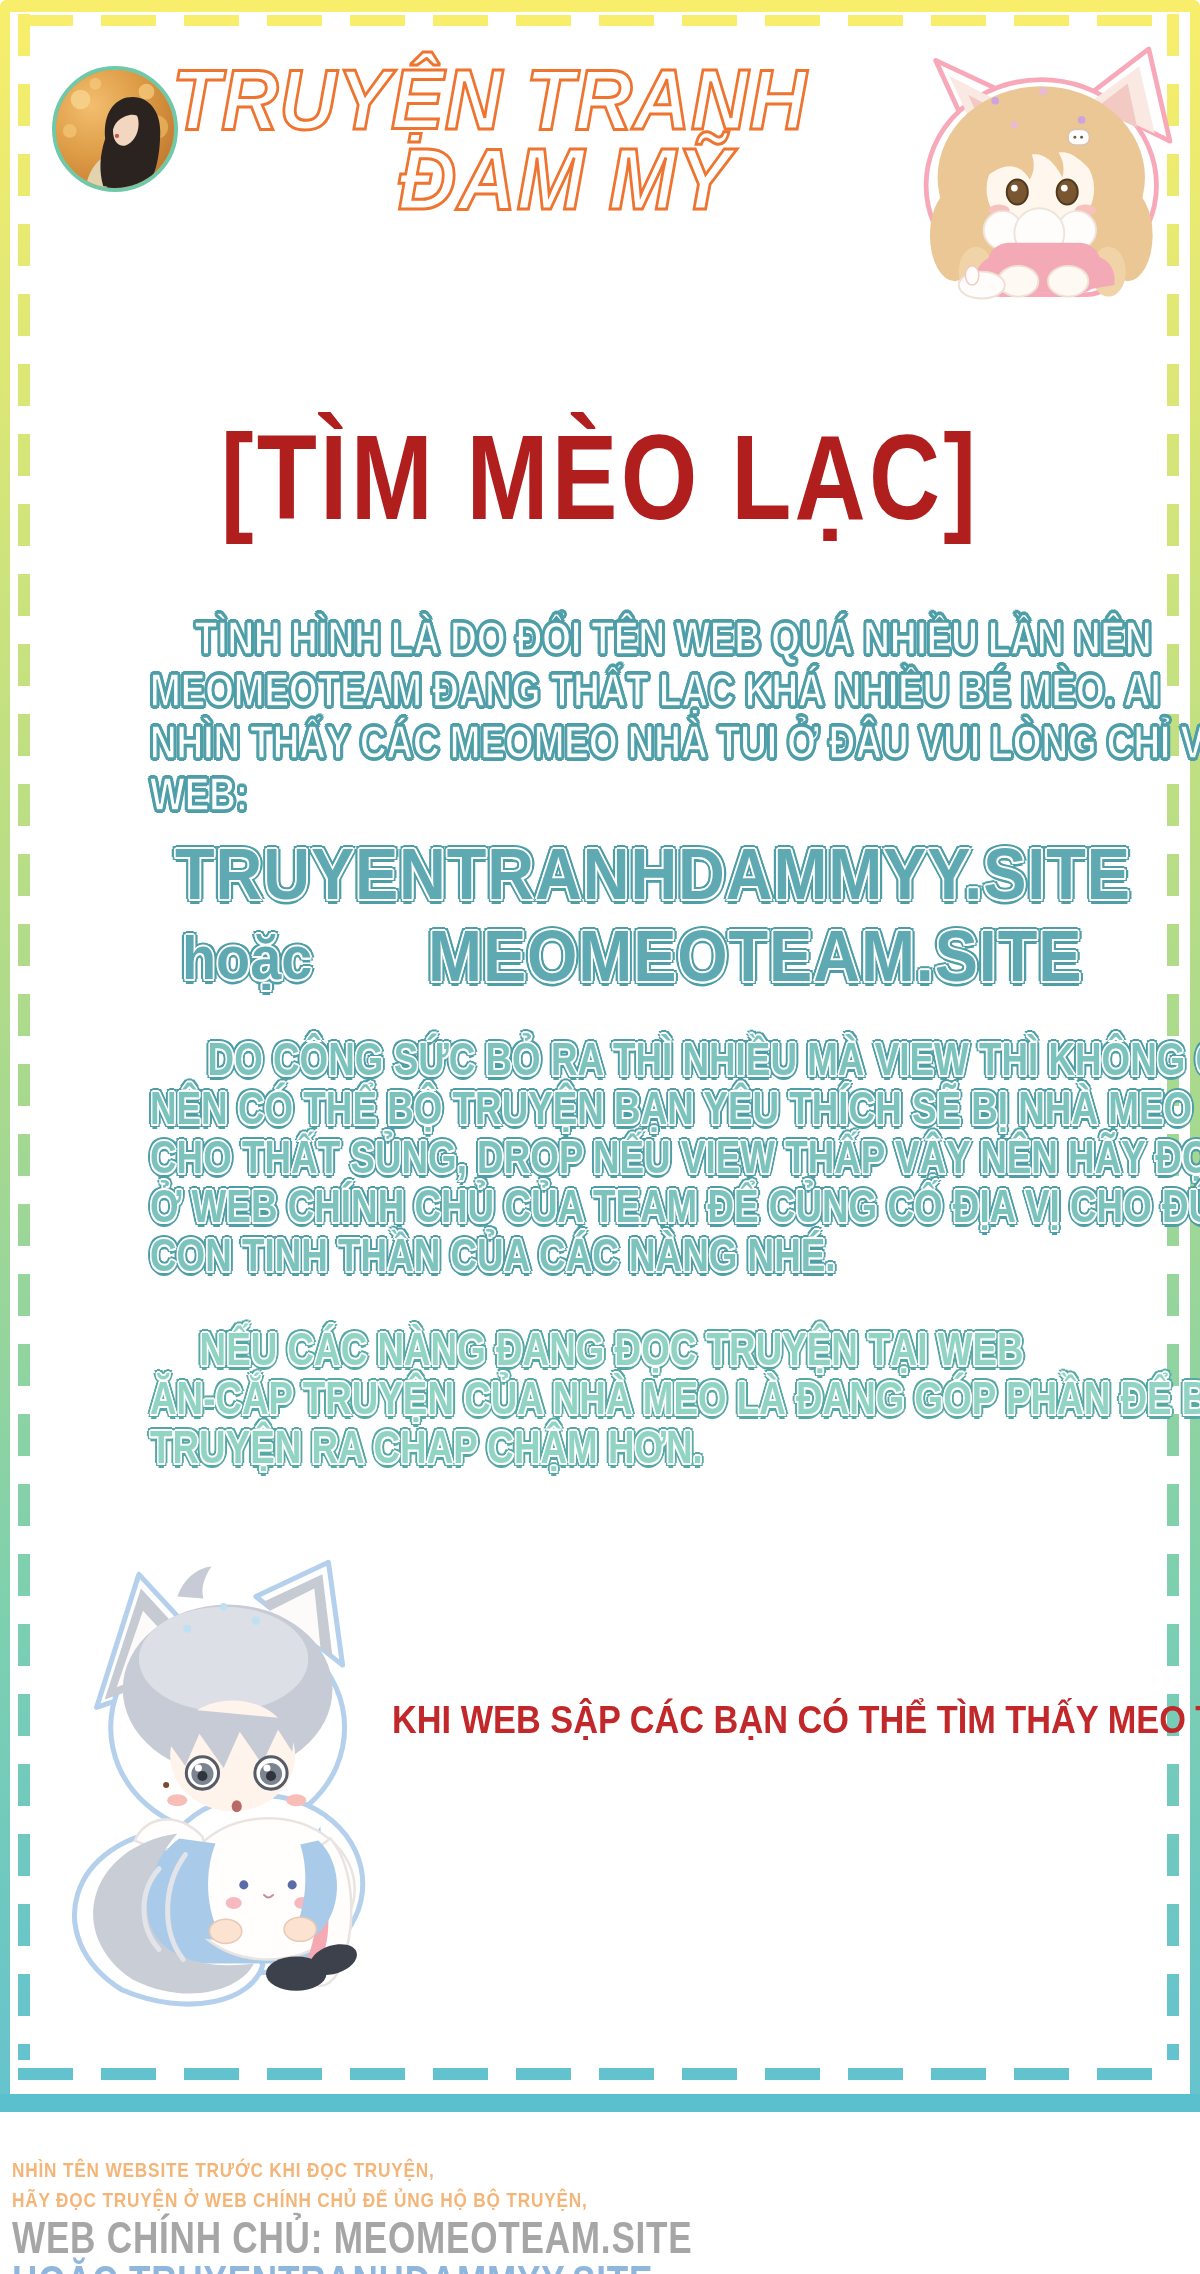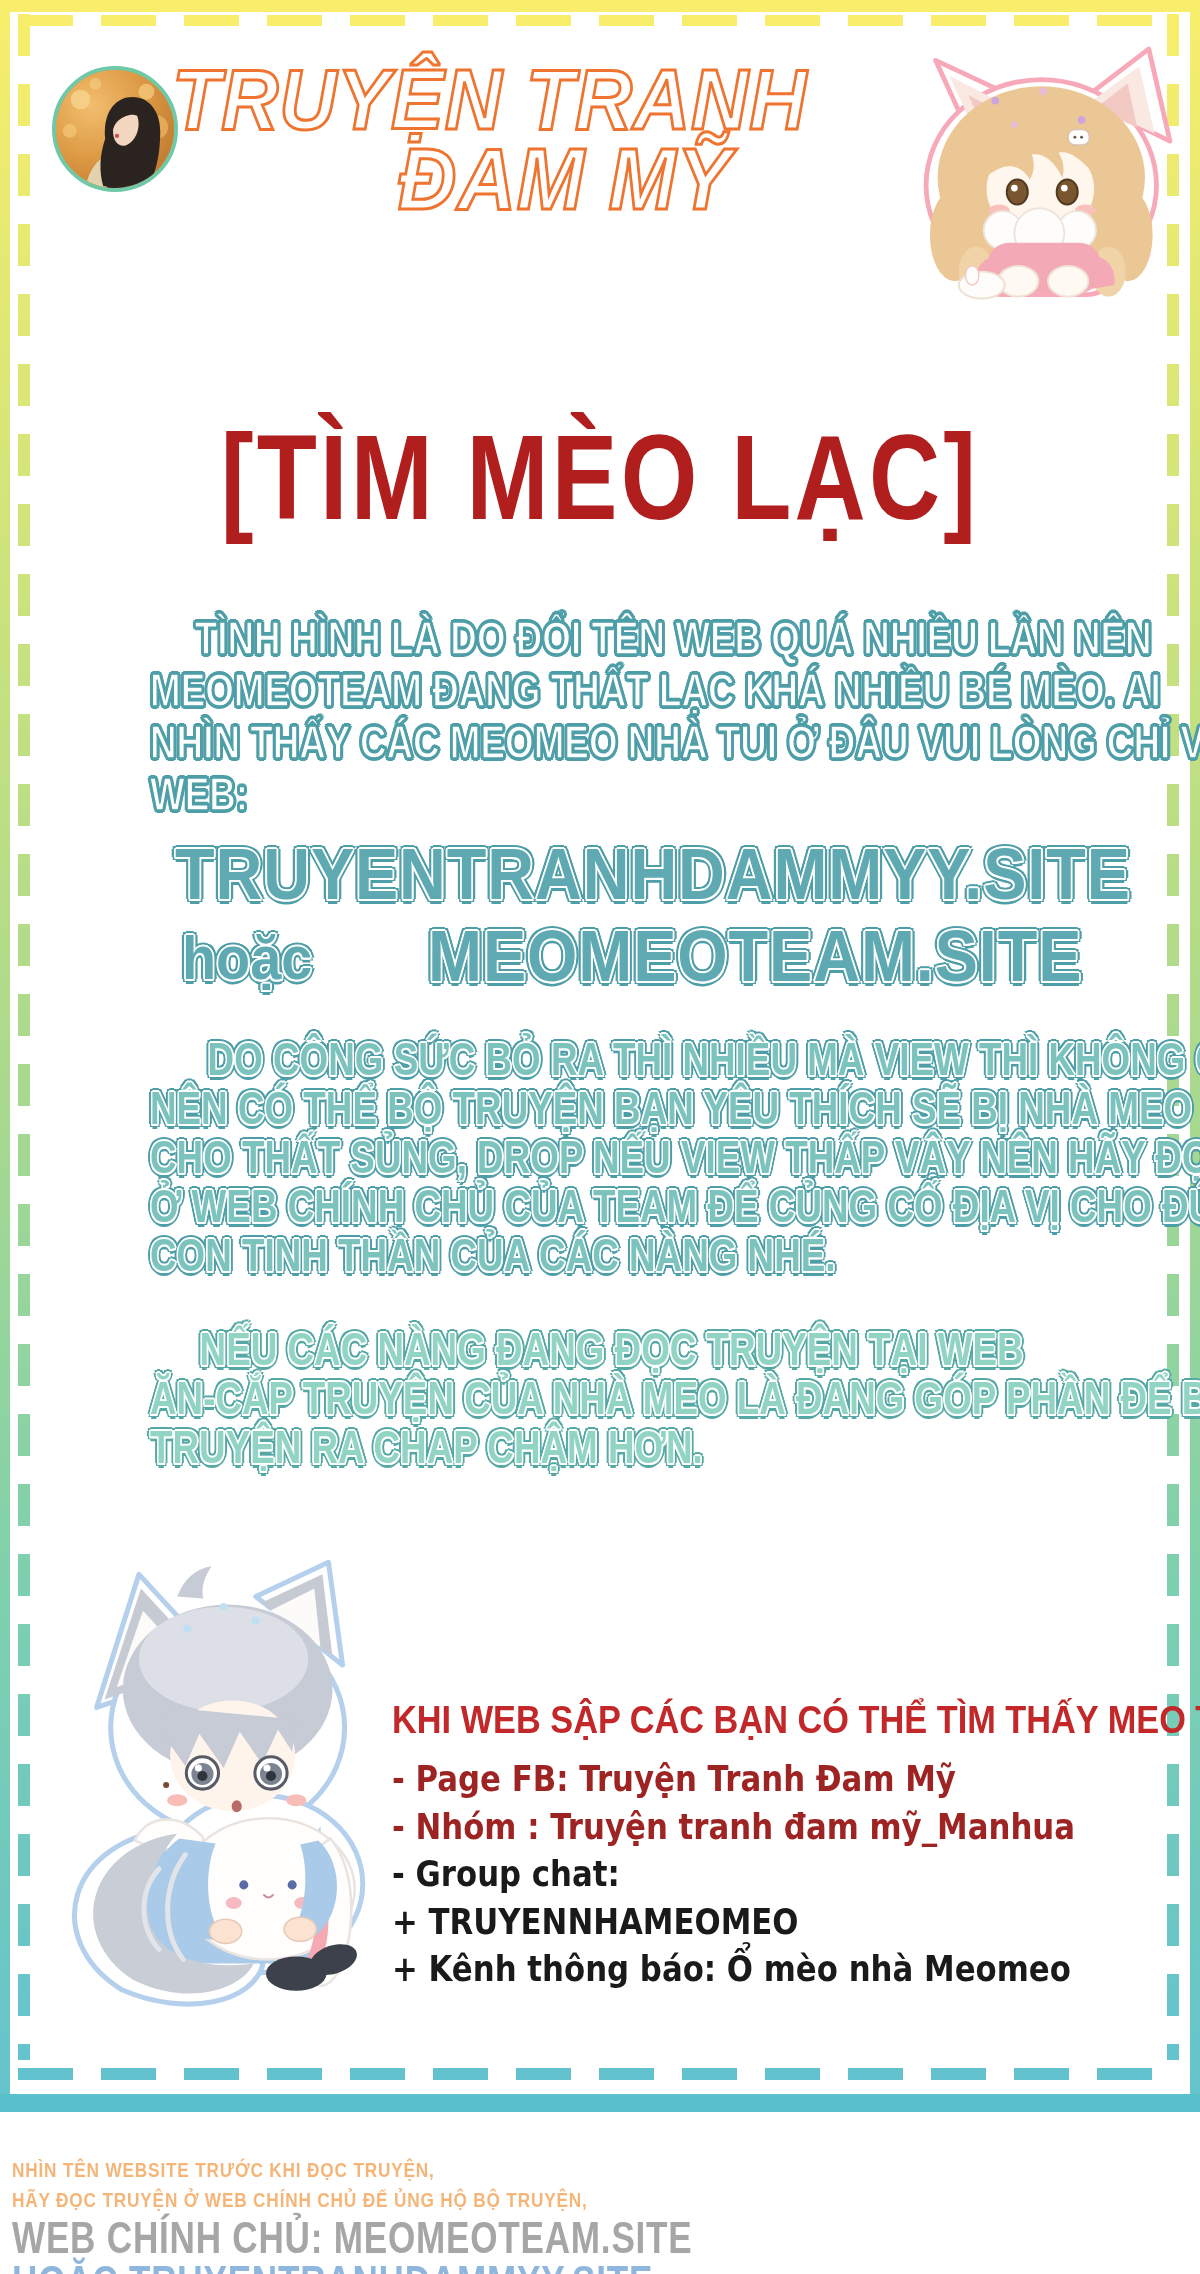--- a/index.html
+++ b/index.html
@@ -1,17 +1,17 @@
 <!DOCTYPE html>
 <html><head>
 <meta charset="utf-8">
 <style>
   html,body{margin:0;padding:0;background:#fff;}
   .canvas{position:relative;width:1200px;height:2274px;background:#ffffff;overflow:hidden;
-          font-family:"Liberation Sans","DejaVu Sans",sans-serif;}
+          font-family:"Liberation Sans","DejaVu Sans",sans-serif;border-radius:7px;}
 
   
   .edge{position:absolute;}
   .edge-top{left:0;top:0;width:1200px;height:12px;background:#F8EE6B;}
   .edge-left{left:0;top:0;width:10px;height:2112px;
     background:linear-gradient(180deg,#F8EE6B 0%,#C9E27E 30%,#A9D98E 52%,#7ED0AE 76%,#64C3CE 100%);}
   .edge-right{right:0;top:0;width:10px;height:2112px;
     background:linear-gradient(180deg,#F8EE6B 0%,#C9E27E 30%,#A9D98E 52%,#7ED0AE 76%,#64C3CE 100%);}
   .edge-bottom{left:0;top:2094px;width:1200px;height:18px;background:#5BC0CE;}
   .dash-top{left:18px;top:15px;right:21px;height:11px;
@@ -265,27 +265,19 @@
       <ellipse cx="198" cy="392" rx="16" ry="12" fill="#FBE2D1" stroke="#E8C9B4" stroke-width="1.5"></ellipse>
       <ellipse cx="272" cy="390" rx="16" ry="12" fill="#FBE2D1" stroke="#E8C9B4" stroke-width="1.5"></ellipse>
       <path d="M150,295 C62,308 38,395 106,440 C158,466 212,452 226,424 C180,430 142,420 127,394 C112,368 122,328 150,295 Z" fill="#C9CDD6"></path>
       <path d="M132,330 C112,352 112,388 132,410 M158,316 C136,346 134,392 156,420" stroke="#E2E4E9" stroke-width="5" fill="none" stroke-linecap="round"></path>
       <ellipse cx="268" cy="434" rx="30" ry="17" fill="#3C414C"></ellipse>
       <ellipse cx="305" cy="420" rx="24" ry="14" fill="#3C414C" transform="rotate(-18 305 420)"></ellipse>
     </svg>
   </div>
 
   <div class="contacts-heading">KHI WEB SẬP CÁC BẠN CÓ THỂ TÌM THẤY MEO TẠI:</div>
-  <div class="contact-list">
-
-  <div class="contact-item red">- Page FB: Truyện Tranh Đam Mỹ</div>
-      <div class="contact-item red">- Nhóm : Truyện tranh đam mỹ_Manhua</div>
-      <div class="contact-item black">- Group chat:</div>
-      <div class="contact-item black">+ TRUYENNHAMEOMEO</div>
-      <div class="contact-item black">+ Kênh thông báo: Ổ mèo nhà Meomeo</div>
-    </div>
 
   <div class="footer-note fn1">NHÌN TÊN WEBSITE TRƯỚC KHI ĐỌC TRUYỆN,</div>
   <div class="footer-note fn2">HÃY ĐỌC TRUYỆN Ở WEB CHÍNH CHỦ ĐỂ ỦNG HỘ BỘ TRUYỆN,</div>
   <div class="footer-main">WEB CHÍNH CHỦ: MEOMEOTEAM.SITE</div>
   <div class="footer-alt">HOẶC TRUYENTRANHDAMMYY.SITE</div>
 
 </div>
 
 </body></html>

